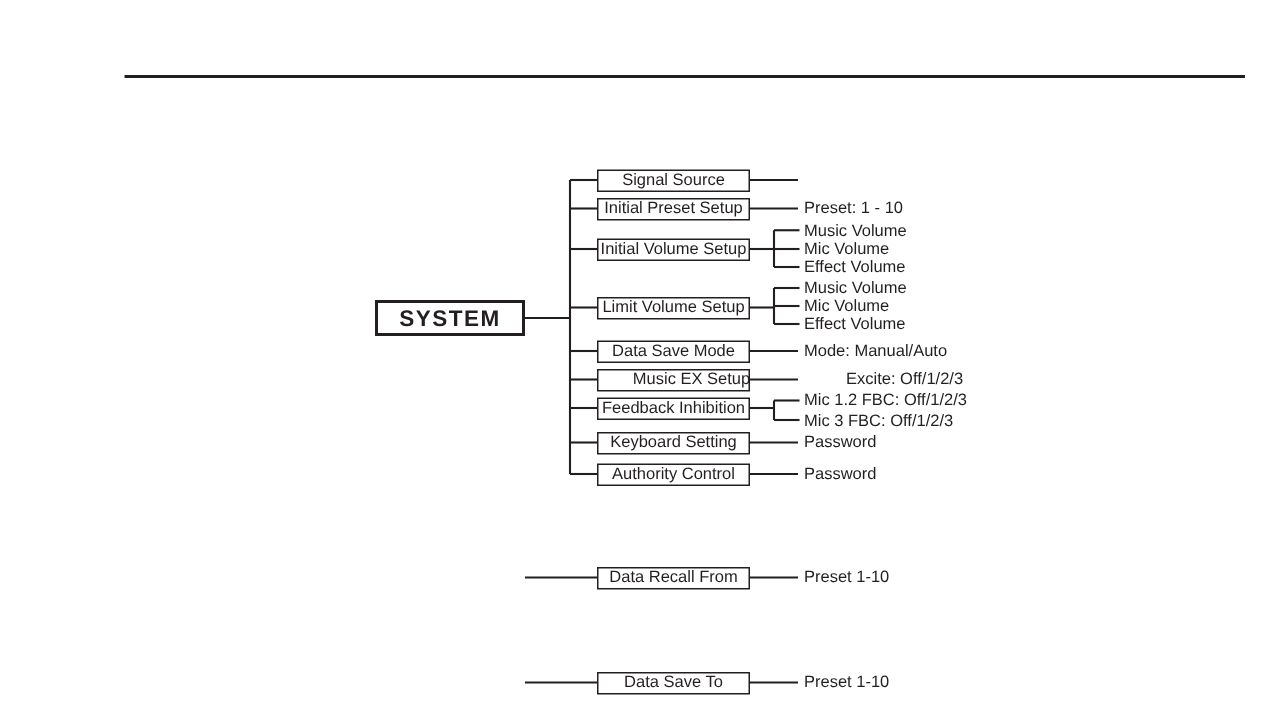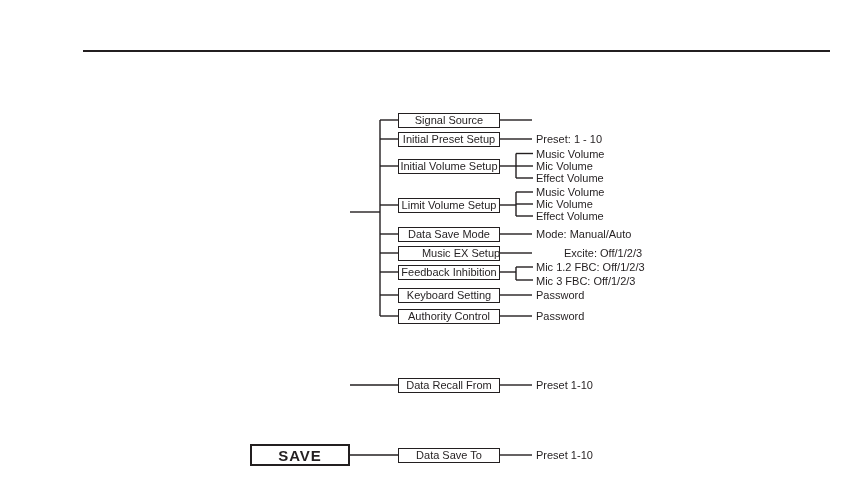--- a/index.html
+++ b/index.html
@@ -84,21 +84,21 @@
     <path d="M516 267 H533"></path>
     <path d="M516 280 H533"></path>
 
     <path d="M350 385 H398"></path>
     <path d="M500 385 H532"></path>
 
     <path d="M350 455 H398"></path>
     <path d="M500 455 H532"></path>
   </svg>
 
-  <div class="node" style="left:250px;top:444px;height:22px;">SAVE</div>
+  <div class="node" style="left:250px;top:200px;">SYSTEM</div>
 
   <div class="mbox" style="left:398px;top:112.5px;">Signal Source</div>
   <div class="mbox" style="left:398px;top:131.5px;">Initial Preset Setup</div>
   <div class="mbox" style="left:398px;top:158.5px;">Initial Volume Setup</div>
   <div class="mbox" style="left:398px;top:197.5px;">Limit Volume Setup</div>
   <div class="mbox" style="left:398px;top:226.5px;">Data Save Mode</div>
   <div class="mbox" style="left:398px;top:245.5px;padding-left:24px;">Music EX Setup</div>
   <div class="mbox" style="left:398px;top:264.5px;text-align:center;">Feedback Inhibition</div>
   <div class="mbox" style="left:398px;top:287.5px;">Keyboard Setting</div>
   <div class="mbox" style="left:398px;top:308.5px;">Authority Control</div>

